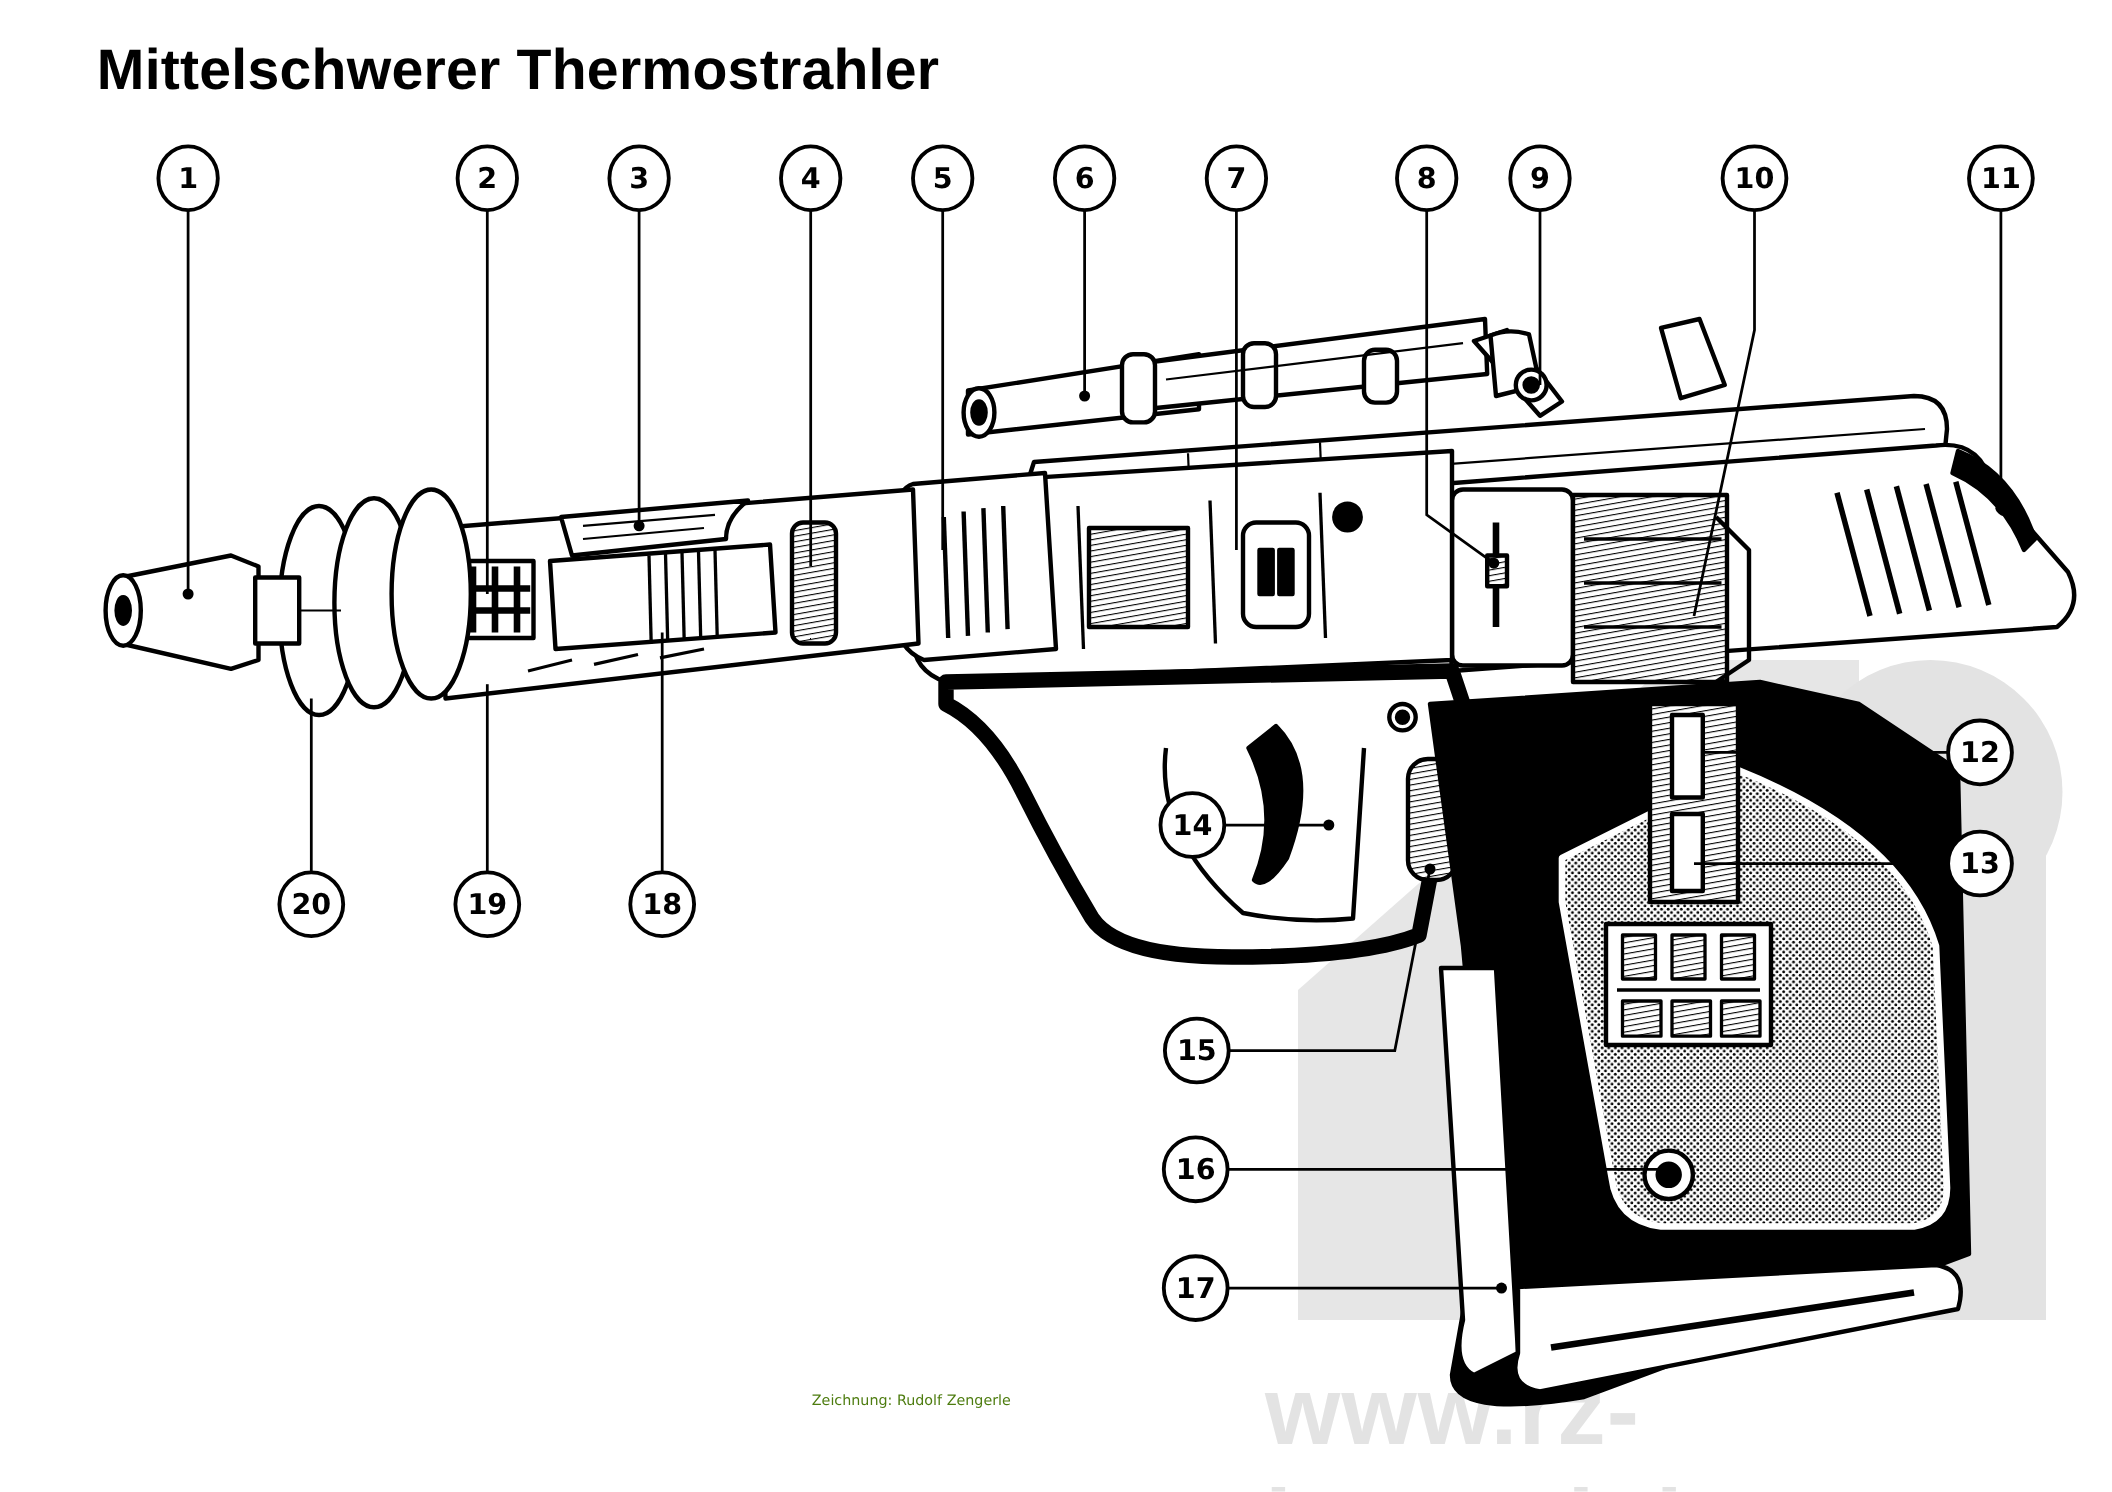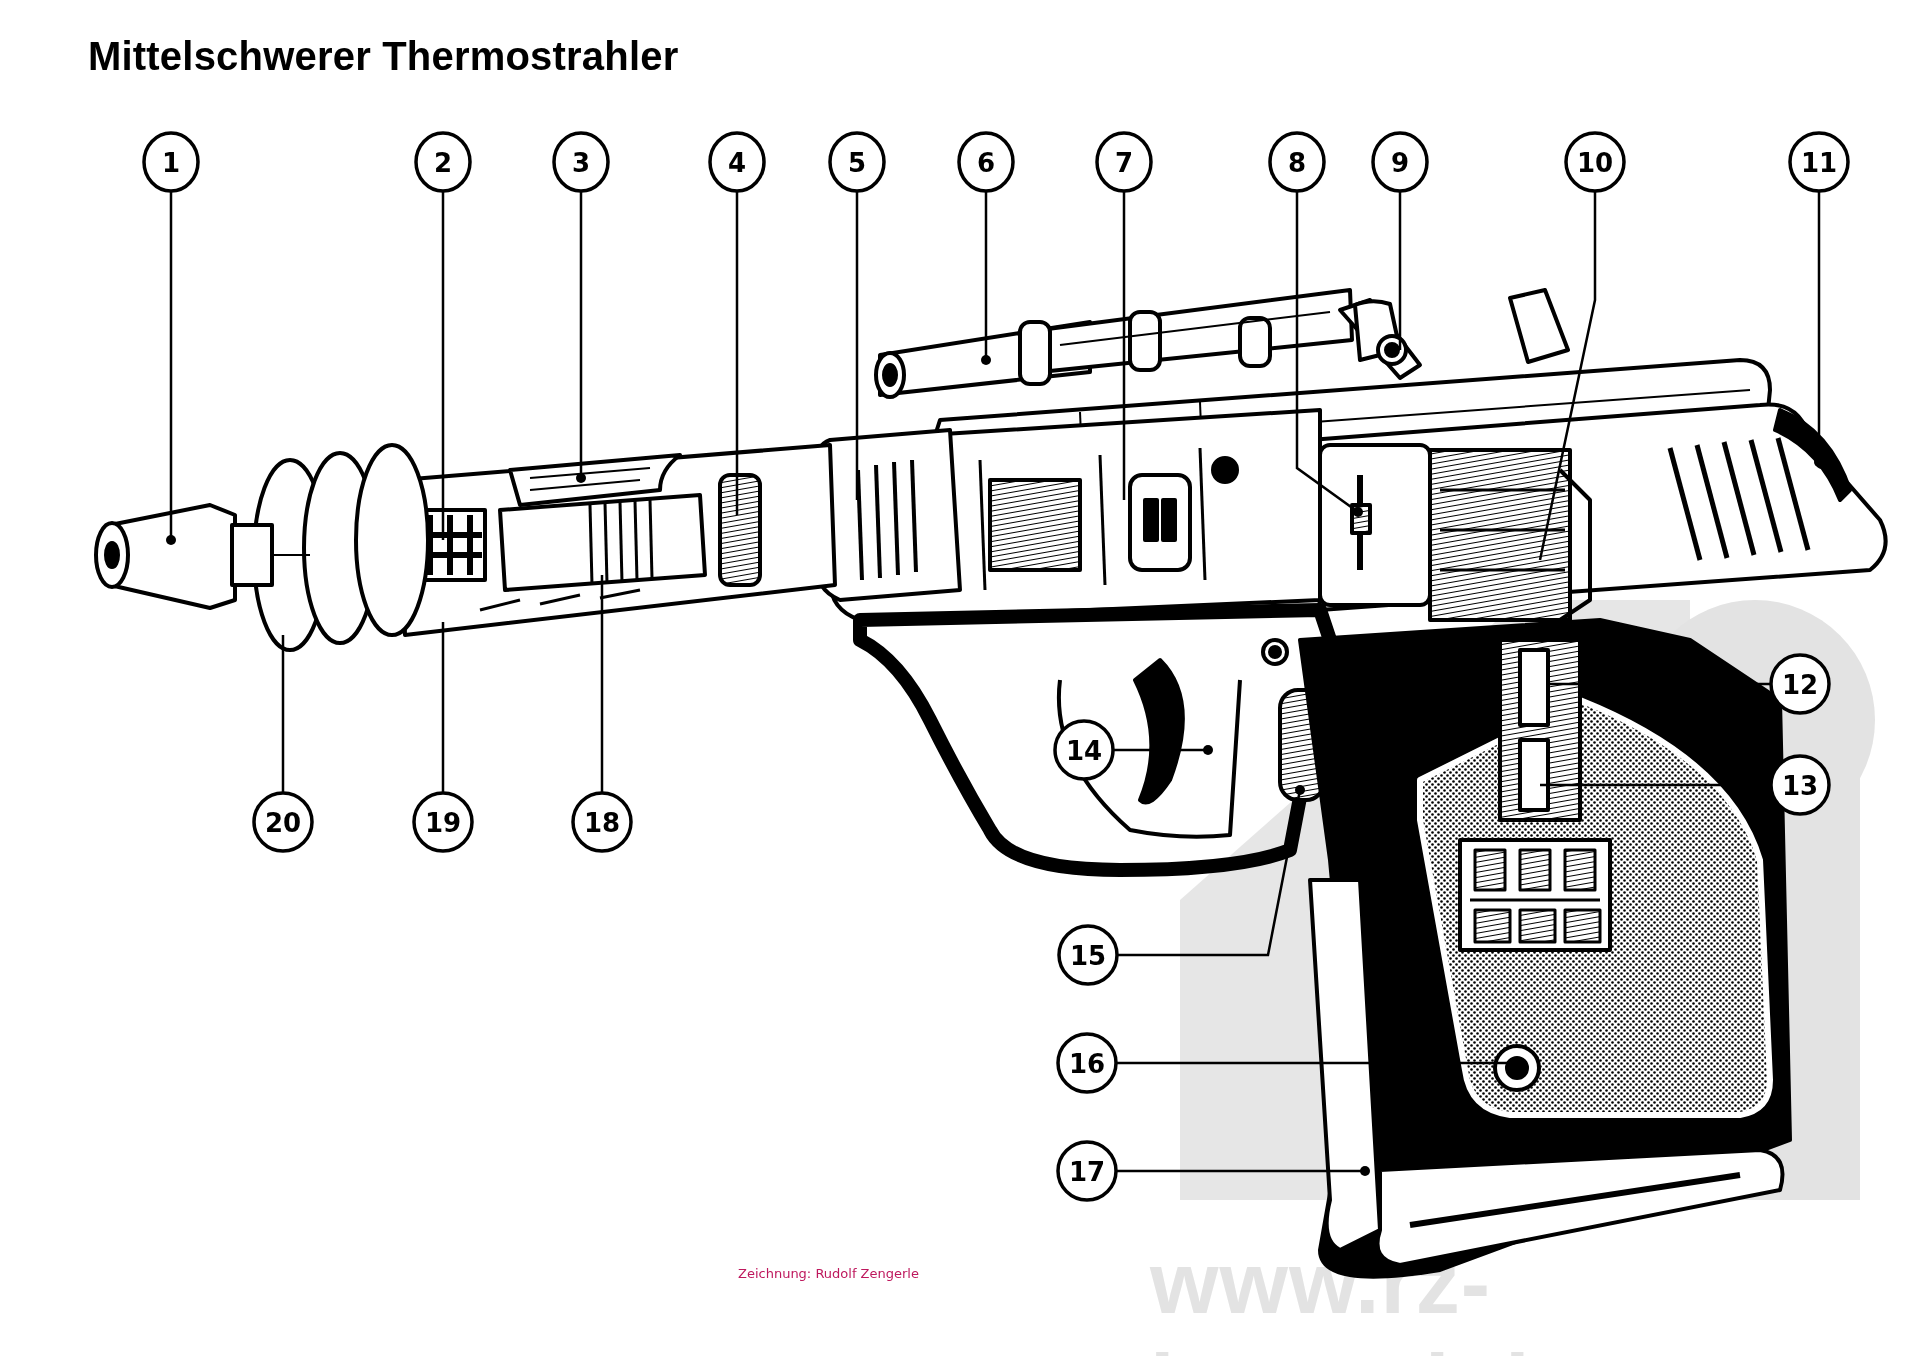--- a/index.html
+++ b/index.html
@@ -1,18 +1,18 @@
 <!DOCTYPE html>
 <html><head>
 <meta charset="utf-8">
 <style>
   html, body { margin: 0; padding: 0; background: #ffffff; }
   body { width: 1920px; height: 1356px; position: relative; overflow: hidden; font-family: "Liberation Sans", sans-serif; }
-  .title { position: absolute; left: 88px; top: 34px; font-family: "Liberation Sans", sans-serif; font-weight: bold; font-size: 40px; color: #000; letter-spacing: 0.2px; }
-  .credit { position: absolute; left: 738px; top: 1266px; font-family: "DejaVu Sans", sans-serif; font-size: 13px; color: #be185d; }
+  .title { position: absolute; left: 88px; top: 34px; font-family: "Liberation Sans", sans-serif; font-weight: bold; font-size: 52px; color: #000; letter-spacing: 0.2px; }
+  .credit { position: absolute; left: 738px; top: 1266px; font-family: "DejaVu Sans", sans-serif; font-size: 13px; color: #4d7c0f; }
   .watermark-text { position: absolute; left: 1150px; top: 1232px; font-family: "Liberation Sans", sans-serif; font-weight: bold; font-size: 88px; color: #e3e3e3; letter-spacing: 1px; z-index: 0; }
   svg.drawing { position: absolute; left: 0; top: 0; z-index: 1; }
   .callout-label { font-family: "DejaVu Sans", sans-serif; font-weight: bold; font-size: 26px; fill: #000; text-anchor: middle; dominant-baseline: central; }
 </style>
 </head>
 <body>
 
 <div class="watermark-text">www.rz-journal.de</div>
 
 <div class="title">Mittelschwerer Thermostrahler</div>

